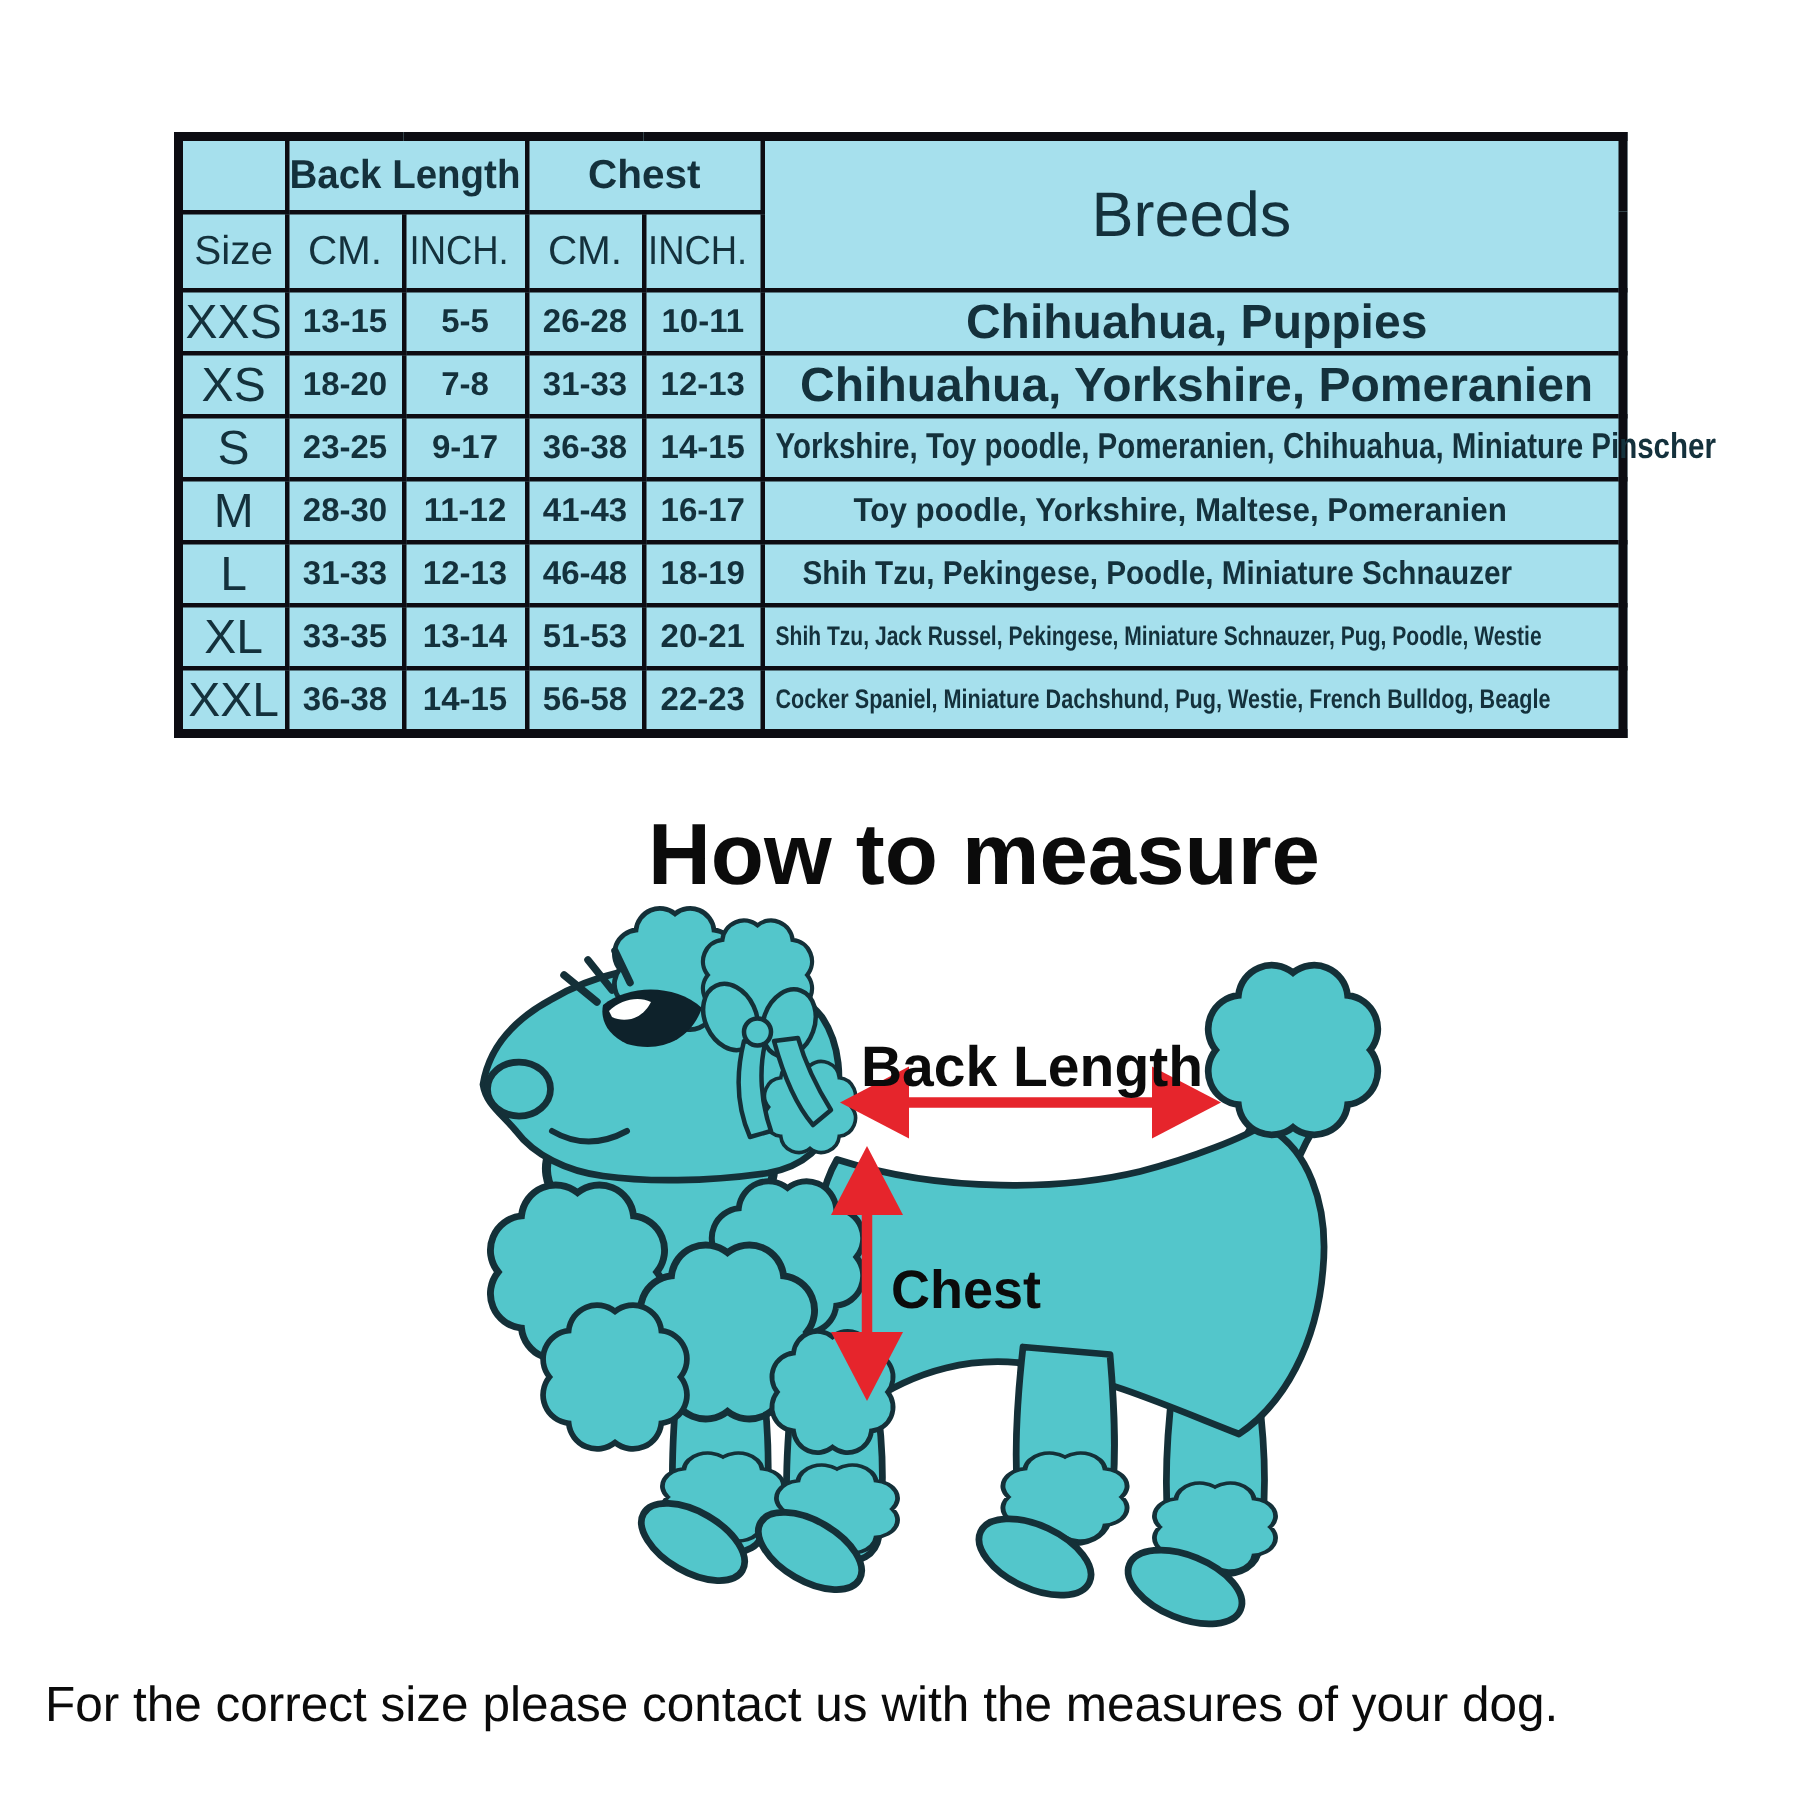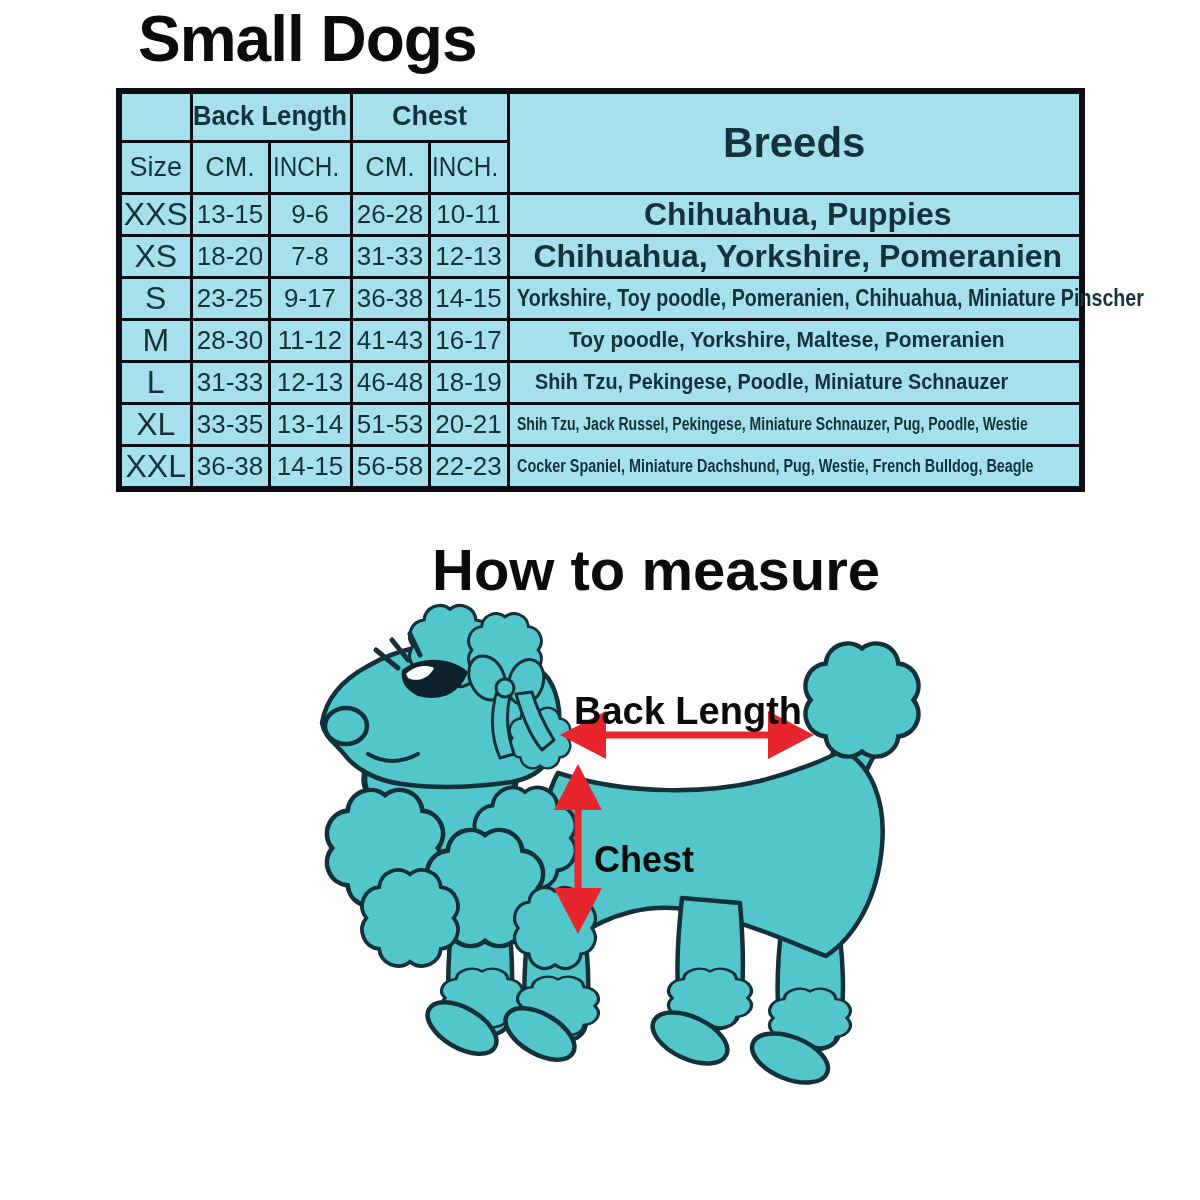--- a/index.html
+++ b/index.html
@@ -8,23 +8,23 @@
   .main-title{position:absolute;left:138px;top:0px;font-size:64px;font-weight:bold;
         letter-spacing:-1px;color:#0b0b0b;line-height:78px;}
   
   table.size-table{position:absolute;left:116px;top:88px;width:969px;height:404px;
         border-collapse:collapse;background:#a6e0ed;table-layout:fixed;}
   table.size-table td,table.size-table th{border:3px solid #0c0c12;padding:0;
         vertical-align:middle;text-align:center;color:#14313c;}
   table.size-table{border:6px solid #0c0c12;}
   .ghdr{font-size:27px;font-weight:bold;color:#14313c;}
   .rhdr{font-size:27px;font-weight:normal;color:#d23c4c;}
-  .breeds-hdr{font-size:42px;font-weight:bold;color:#14313c;}
+  .breeds-hdr{font-size:42px;font-weight:normal;color:#14313c;}
   .size-cell{font-size:32px;font-weight:normal;}
-  .num-cell{font-size:26px;font-weight:normal;}
+  .num-cell{font-size:22px;font-weight:bold;}
   .breeds-cell{text-align:left;padding-left:7px !important;font-weight:bold;}
   .cnd{display:inline-block;white-space:nowrap;transform:scaleX(var(--sx,1));
        transform-origin:left center;}
   .b0,.b1{font-size:32px;}
   .b2{font-size:24px;margin-top:44px;}
   .b3{font-size:22px;}
   .b4{font-size:22px;}
   .b5,.b6{font-size:18px;}
   
   .measure-title{position:absolute;left:0;top:536px;width:1200px;text-align:center;
@@ -38,21 +38,20 @@
   svg .thin{stroke-width:3;}
   svg .arrow{fill:#e6252c;}
   svg .shaft{stroke:#e6252c;stroke-width:7;}
   svg .dlabel{font-family:"Liberation Sans",sans-serif;font-weight:bold;fill:#0b0b0b;}
 </style>
 </head>
 <body>
 
 <div class="page">
 
-  <div class="main-title">Small Dogs</div>
 
   <table class="size-table">
     <colgroup>
       <col style="width:72px">
         <col style="width:78px">
         <col style="width:82px">
       <col style="width:78px">
         <col style="width:79px">
         <col>
     </colgroup>
@@ -66,21 +65,21 @@
     <tr style="height:52px">
       <td class="rhdr">Size</td>
       <td class="rhdr">CM.</td>
       <td class="rhdr"><span class="cnd" style="--sx:0.9">INCH.</span></td>
       <td class="rhdr">CM.</td>
       <td class="rhdr"><span class="cnd" style="--sx:0.9">INCH.</span></td>
     </tr>
     <tr>
       <td class="size-cell">XXS</td>
       <td class="num-cell">13-15</td>
-      <td class="num-cell">9-6</td>
+      <td class="num-cell">5-5</td>
       <td class="num-cell">26-28</td>
       <td class="num-cell">10-11</td>
       <td class="breeds-cell b0"><span class="cnd">Chihuahua, Puppies</span></td>
     </tr>
     <tr>
       <td class="size-cell">XS</td>
       <td class="num-cell">18-20</td>
       <td class="num-cell">7-8</td>
       <td class="num-cell">31-33</td>
       <td class="num-cell">12-13</td>
@@ -215,15 +214,16 @@
       <g>
         <line class="shaft" x1="288" y1="200" x2="288" y2="300"></line>
         <polygon class="arrow" points="288,166 264,212 312,212"></polygon>
         <polygon class="arrow" points="288,336 264,290 312,290"></polygon>
       </g>
       <text class="dlabel" x="304" y="274" font-size="36" text-anchor="start">Chest</text>
     </svg>
   </div>
 
   <div class="footer">
+    <div>For the correct size please contact us with the measures of your dog.</div>
   </div>
 
 </div>
 
 </body></html>

